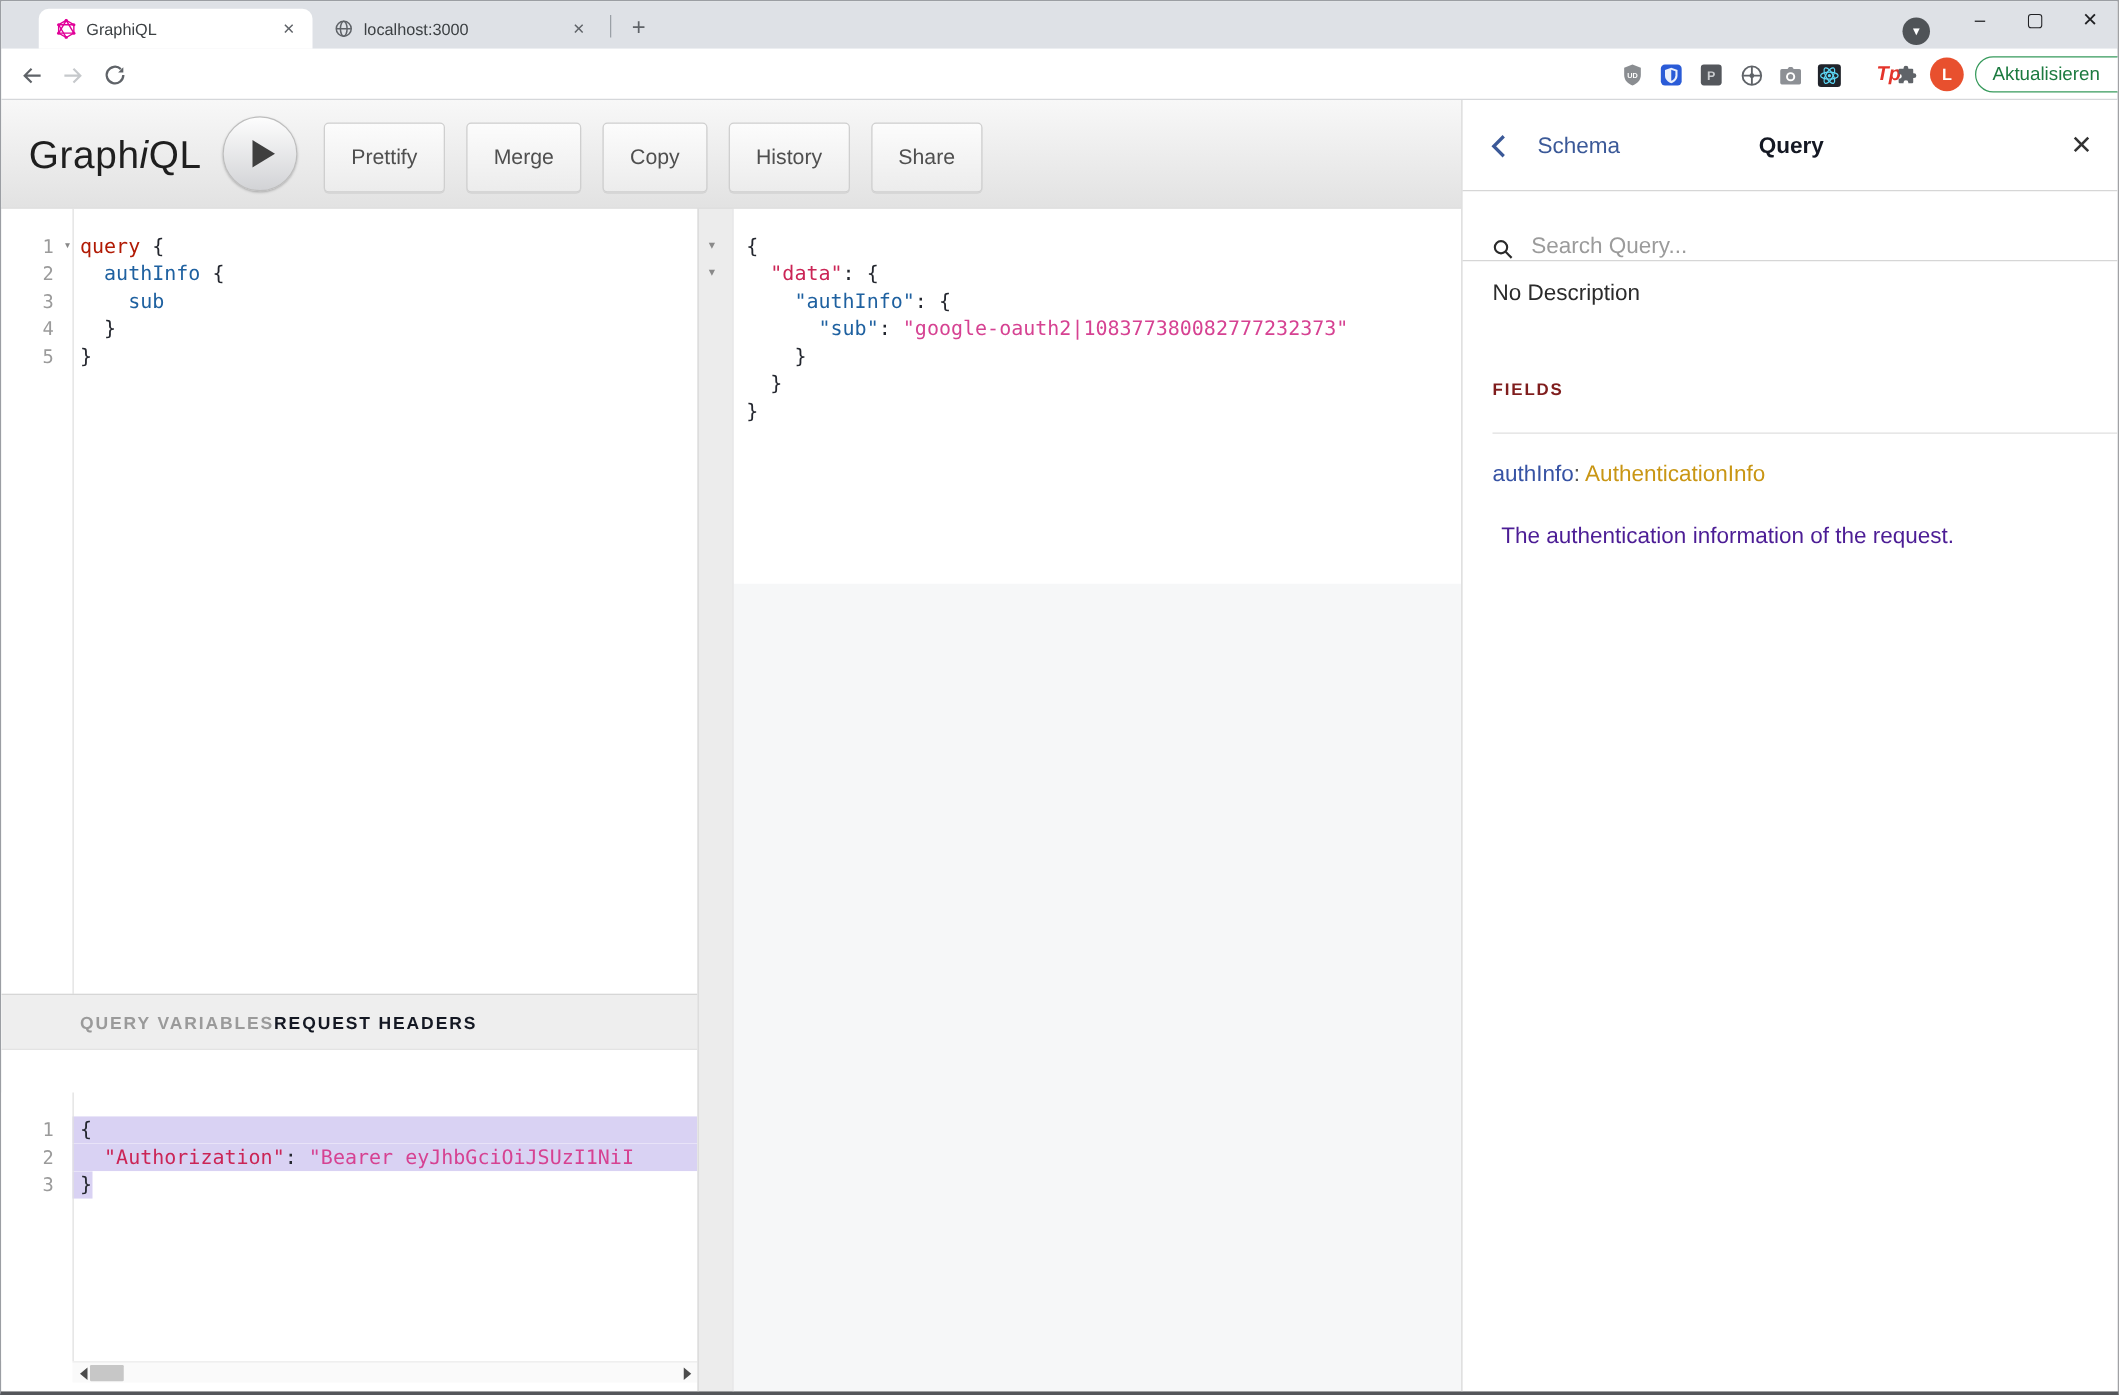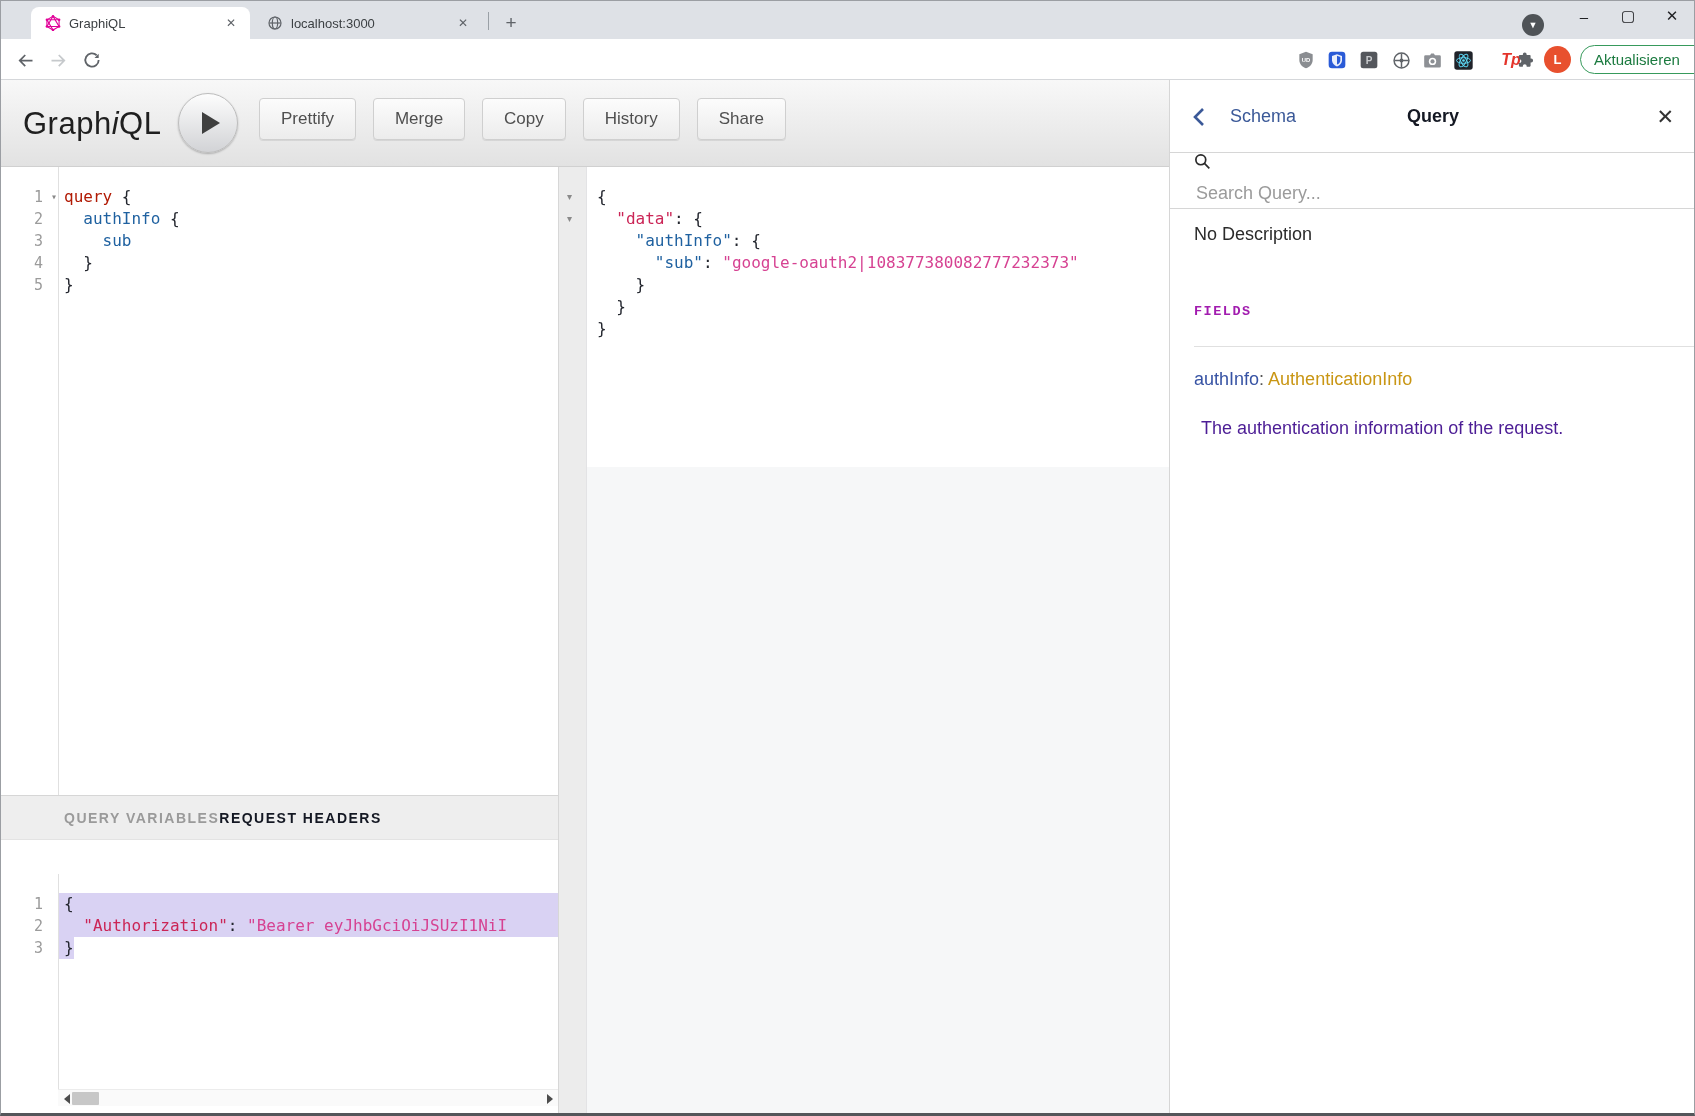--- a/index.html
+++ b/index.html
@@ -38,21 +38,21 @@
     background:linear-gradient(#f8f8f8,#e2e2e2);border-bottom:1px solid #d0d0d0;}
   .gqllogo{position:absolute;left:22px;top:0;height:87px;display:flex;align-items:center;
     font-size:31px;color:#1f1f1f;letter-spacing:0.5px;}
   .gqllogo i{font-style:italic;}
   .execbtn{position:absolute;left:177px;top:13px;width:60px;height:60px;border-radius:50%;
     background:linear-gradient(#fdfdfd,#d2d3d6);border:1px solid #bdbdbd;box-shadow:0 1px 2px rgba(0,0,0,.25);
     display:flex;align-items:center;justify-content:center;}
   .playtri{width:0;height:0;border-top:11px solid transparent;border-bottom:11px solid transparent;
     border-left:18px solid #3f3f3f;margin-left:6px;}
   .tbtns{position:absolute;left:258px;top:18px;display:flex;gap:17px;}
-  .tbtn{height:42px;padding:0 21px;border:1px solid #cfcfcf;border-radius:4px;font-size:17px;color:#4f4f4f;
+  .tbtn{height:56px;padding:0 21px;border:1px solid #cfcfcf;border-radius:4px;font-size:17px;color:#4f4f4f;
     background:linear-gradient(#fcfcfc,#ececec);box-shadow:0 1px 0 rgba(0,0,0,.08);
     font-family:"Liberation Sans",sans-serif;display:flex;align-items:center;}
   
   .qpane{position:absolute;left:0;top:166px;width:557px;height:948px;background:#fff;overflow:hidden;}
   .foldgutter{position:absolute;left:557px;top:166px;width:29px;height:948px;background:#ececec;
     border-left:1px solid #d7d7d7;border-right:1px solid #e3e3e5;padding-top:19px;}
   .foldgutter .fcaret{height:22px;line-height:22px;font-size:10px;color:#8a8a8a;padding-left:8px;}
   .rpane{position:absolute;left:586px;top:166px;width:582px;height:948px;background:#f6f7f8;overflow:hidden;}
   .rpane .whitecap{position:absolute;left:0;top:0;width:100%;height:300px;background:#fff;}
   .rcode{position:relative;padding:19px 0 0 4px;}
@@ -83,26 +83,26 @@
   
   .docpane{position:absolute;left:1168px;top:79px;width:527px;height:1035px;background:#fff;border-left:1px solid #d6d6d6;}
   .dochead{position:absolute;left:0;top:0;width:100%;height:73px;border-bottom:1px solid #d6d6d6;}
   .docback{position:absolute;left:22px;top:0;height:73px;display:flex;align-items:center;gap:24px;
     color:#3B5998;font-size:18px;}
   .doctitle{position:absolute;left:0;top:0;width:100%;height:73px;display:flex;align-items:center;justify-content:center;
     font-size:18px;font-weight:bold;color:#141823;}
   .docclose{position:absolute;right:22px;top:0;height:73px;display:flex;align-items:center;
     font-size:21px;color:#333;font-weight:300;}
   .docsearch{position:absolute;left:0;top:73px;width:100%;height:56px;border-bottom:1px solid #d6d6d6;
-    display:flex;align-items:flex-start;padding-left:24px;gap:12px;flex-direction:column;}
+    display:flex;align-items:flex-end;padding-left:24px;gap:12px;}
   .docsearch input{border:none;outline:none;font-size:18px;color:#333;width:420px;background:transparent;
     font-family:"Liberation Sans",sans-serif;}
   .docsearch input::placeholder{color:#9b9b9b;}
   .nodesc{position:absolute;left:24px;top:144px;font-size:18px;color:#2b2b2b;}
-  .fieldshead{position:absolute;left:24px;top:224px;font-size:13.5px;font-weight:bold;letter-spacing:1.5px;color:#a21caf;font-family:Liberation Mono, monospace;}
+  .fieldshead{position:absolute;left:24px;top:224px;font-size:13.5px;font-weight:bold;letter-spacing:1.5px;color:#7f1d1d;}
   .fieldsrule{position:absolute;left:24px;top:266px;right:0;height:1px;background:#e0e0e0;}
   .fieldrow{position:absolute;left:24px;top:289px;font-size:18px;}
   .fname{color:#3753A4;} .fcolon{color:#555;} .ftype{color:#C99614;}
   .fdesc{position:absolute;left:31px;top:338px;font-size:18px;color:#4c1d95;}
 </style>
 </head>
 <body>
 
 <div class="window">
 

